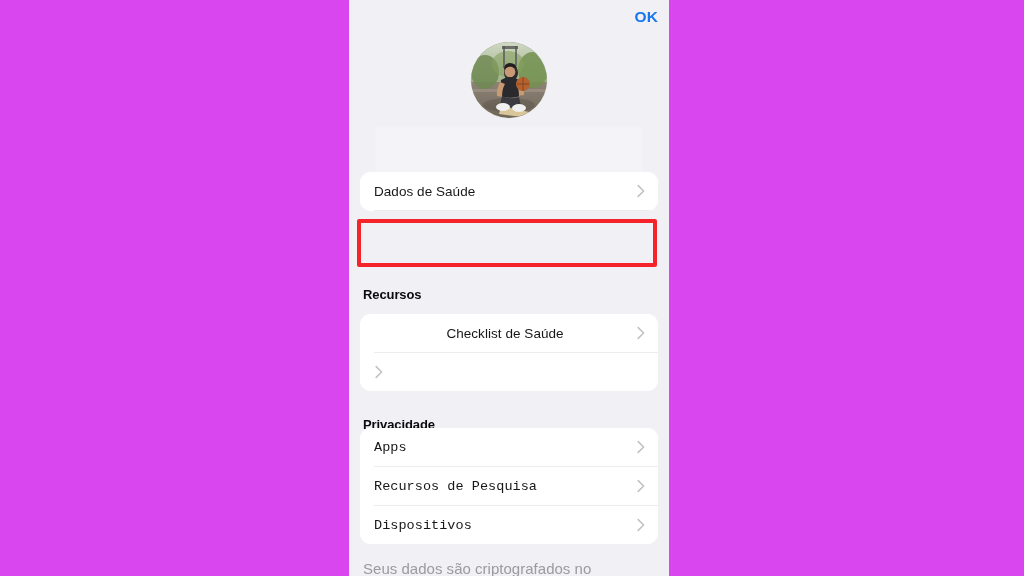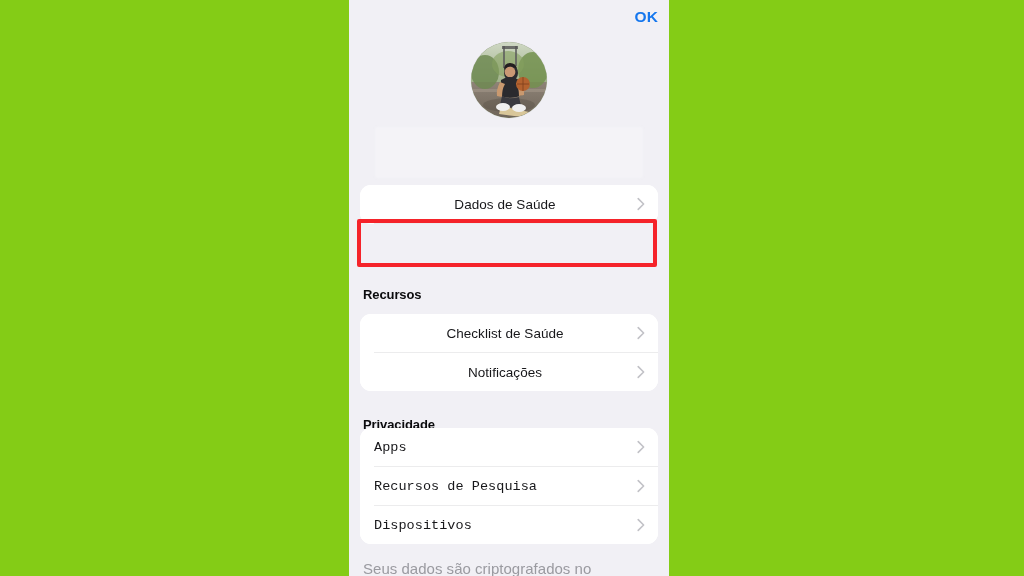--- a/index.html
+++ b/index.html
@@ -14,21 +14,21 @@
     background: #f0eff4;
     font-family: "Liberation Sans", "DejaVu Sans", sans-serif;
     -webkit-font-smoothing: antialiased;
   }
 
   
   .screen {
     position: relative;
     width: 1024px;
     height: 576px;
-    background: #84cc16;
+    background: #d946ef;
     overflow: hidden;
   }
 
   
   .sheet {
     position: absolute;
     left: 349px;
     top: 0;
     width: 320px;
     height: 576px;
@@ -217,21 +217,21 @@
             <path d="M31 54 q7 4 17 1 l2 9 q-11 3 -21 -1 Z" fill="#3a3a40"></path>
             <ellipse cx="32" cy="65" rx="7" ry="4" fill="#efefef"></ellipse>
             <ellipse cx="48" cy="66" rx="7" ry="4" fill="#efefef"></ellipse>
           </g>
         </svg>
       </div>
     </div>
 
     <div class="name-field"></div>
 
-    <div class="card" style="top:185px;text-align:center;">
+    <div class="card" style="top:172px;">
       <div class="row">
         <span class="row-label">Dados de Saúde</span>
         <span class="chevron">
           <svg width="10" height="14" viewBox="0 0 10 14" xmlns="http://www.w3.org/2000/svg" aria-hidden="true">
             <path d="M2.2 1.6 L7.6 7 L2.2 12.4" fill="none" stroke="#c2c2c7" stroke-width="1.6" stroke-linecap="round" stroke-linejoin="round"></path>
           </svg>
         </span>
       </div>
       <div class="divider"></div>
     </div>
@@ -242,21 +242,20 @@
       <div class="row">
         <span class="row-label">Checklist de Saúde</span>
         <span class="chevron">
           <svg width="10" height="14" viewBox="0 0 10 14" xmlns="http://www.w3.org/2000/svg" aria-hidden="true">
             <path d="M2.2 1.6 L7.6 7 L2.2 12.4" fill="none" stroke="#c2c2c7" stroke-width="1.6" stroke-linecap="round" stroke-linejoin="round"></path>
           </svg>
         </span>
       </div>
       <div class="divider"></div>
       <div class="row">
-        <span class="row-label">Notificações</span>
         <span class="chevron">
           <svg width="10" height="14" viewBox="0 0 10 14" xmlns="http://www.w3.org/2000/svg" aria-hidden="true">
             <path d="M2.2 1.6 L7.6 7 L2.2 12.4" fill="none" stroke="#c2c2c7" stroke-width="1.6" stroke-linecap="round" stroke-linejoin="round"></path>
           </svg>
         </span>
       </div>
     </div>
 
     <div class="section-header" style="top:417px;">Privacidade</div>
 

